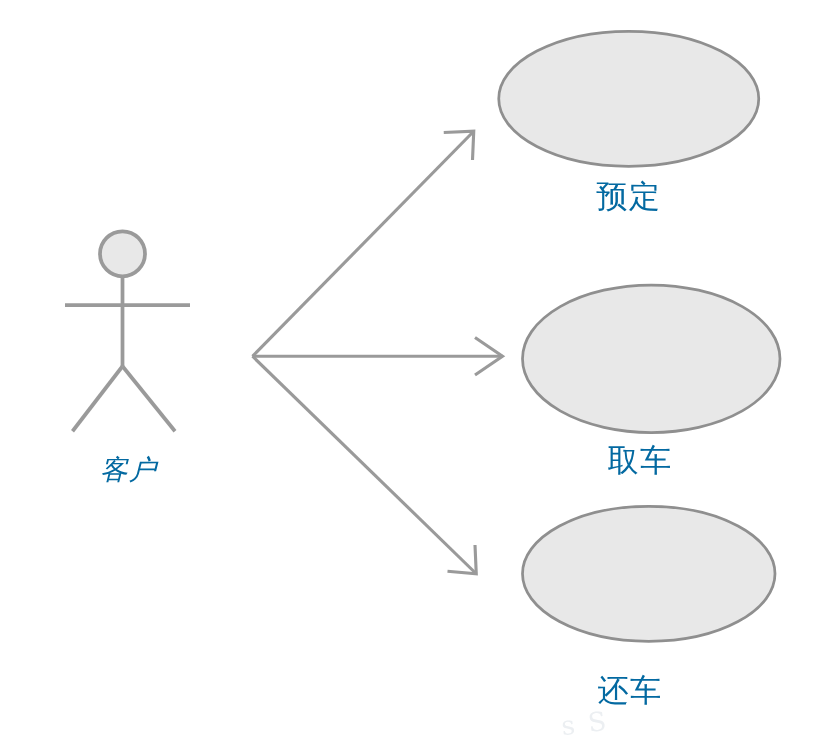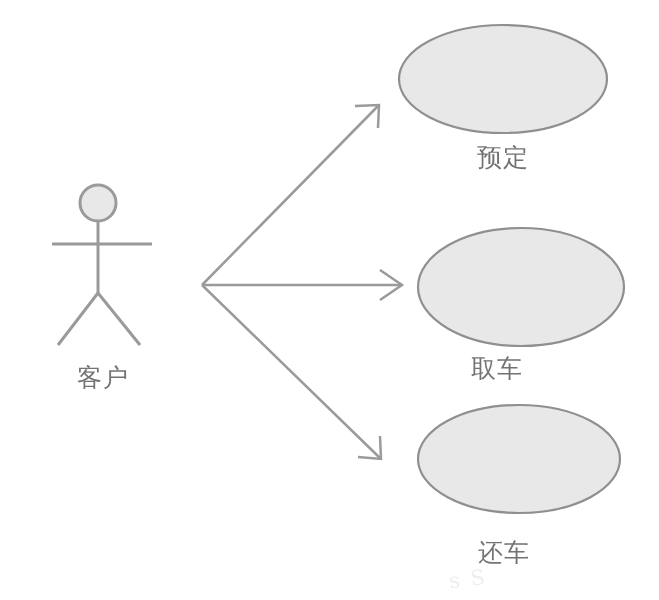--- a/index.html
+++ b/index.html
@@ -19,30 +19,31 @@
   }
   #diagram-svg {
     position: absolute;
     top: 0;
     left: 0;
     width: 659px;
     height: 600px;
   }
   .label {
     position: absolute;
-    color: #737373;
+    color: #0369a1;
     font-size: 25px;
     line-height: 1;
     letter-spacing: 1px;
     white-space: nowrap;
     transform: translate(-50%, -50%);
     font-family: "DejaVu Sans", "Liberation Sans", sans-serif;
   }
   .actor-label {
-    font-size: 25px;
+    font-size: 22px;
+    font-style: italic;
   }
   .watermark {
     position: absolute;
     color: #eceff2;
     font-size: 21px;
     white-space: nowrap;
     transform: translate(-50%, -50%) rotate(-7deg);
     font-family: "DejaVu Serif", serif;
     letter-spacing: 2px;
   }
@@ -81,19 +82,19 @@
 
     <ellipse cx="521" cy="287" rx="103" ry="59" fill="#e8e8e8" stroke="#8f8f8f" stroke-width="2.2"></ellipse>
 
     <ellipse cx="519" cy="459" rx="101" ry="54" fill="#e8e8e8" stroke="#8f8f8f" stroke-width="2.2"></ellipse>
   </svg>
 
   <div class="label actor-label" style="left:103px; top:377px;">客户</div>
 
   <div class="label" style="left:503px; top:157px;">预定</div>
 
-  <div class="label" style="left:497px; top:368px;">取车</div>
+  <div class="label" style="left:512px; top:368px;">取车</div>
 
   <div class="label" style="left:504px; top:552px;">还车</div>
 
   <div class="watermark" style="left:468px; top:579px;">s S</div>
 
 </div>
 
 </body></html>

